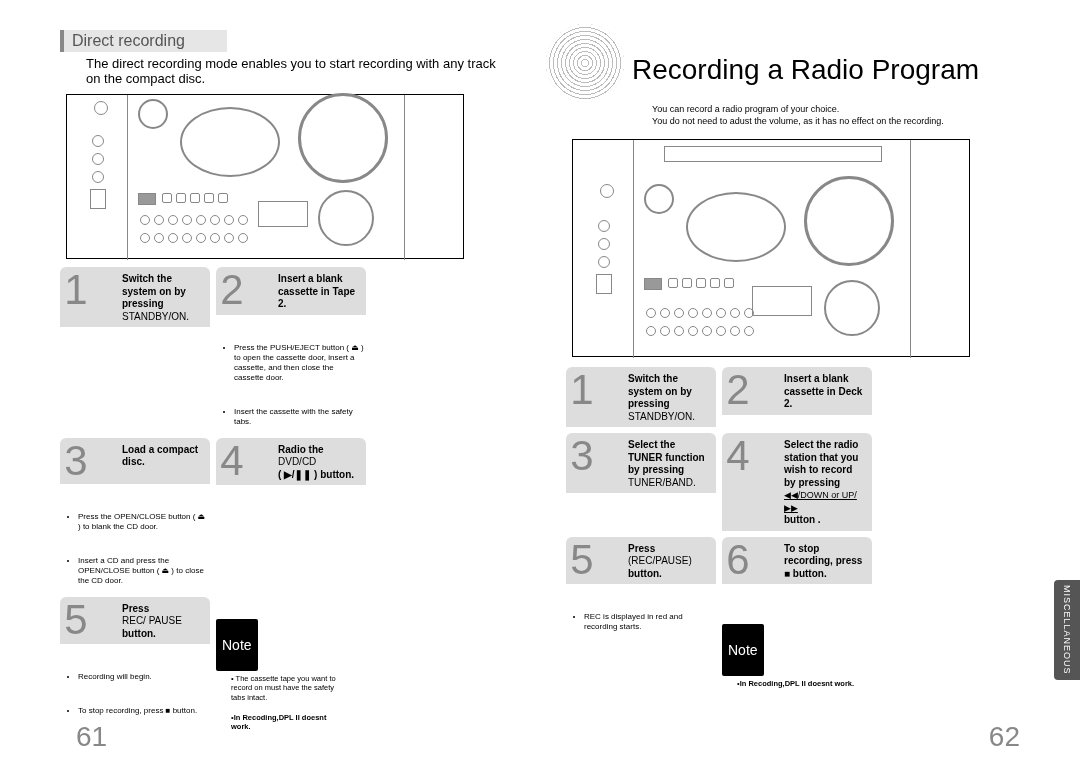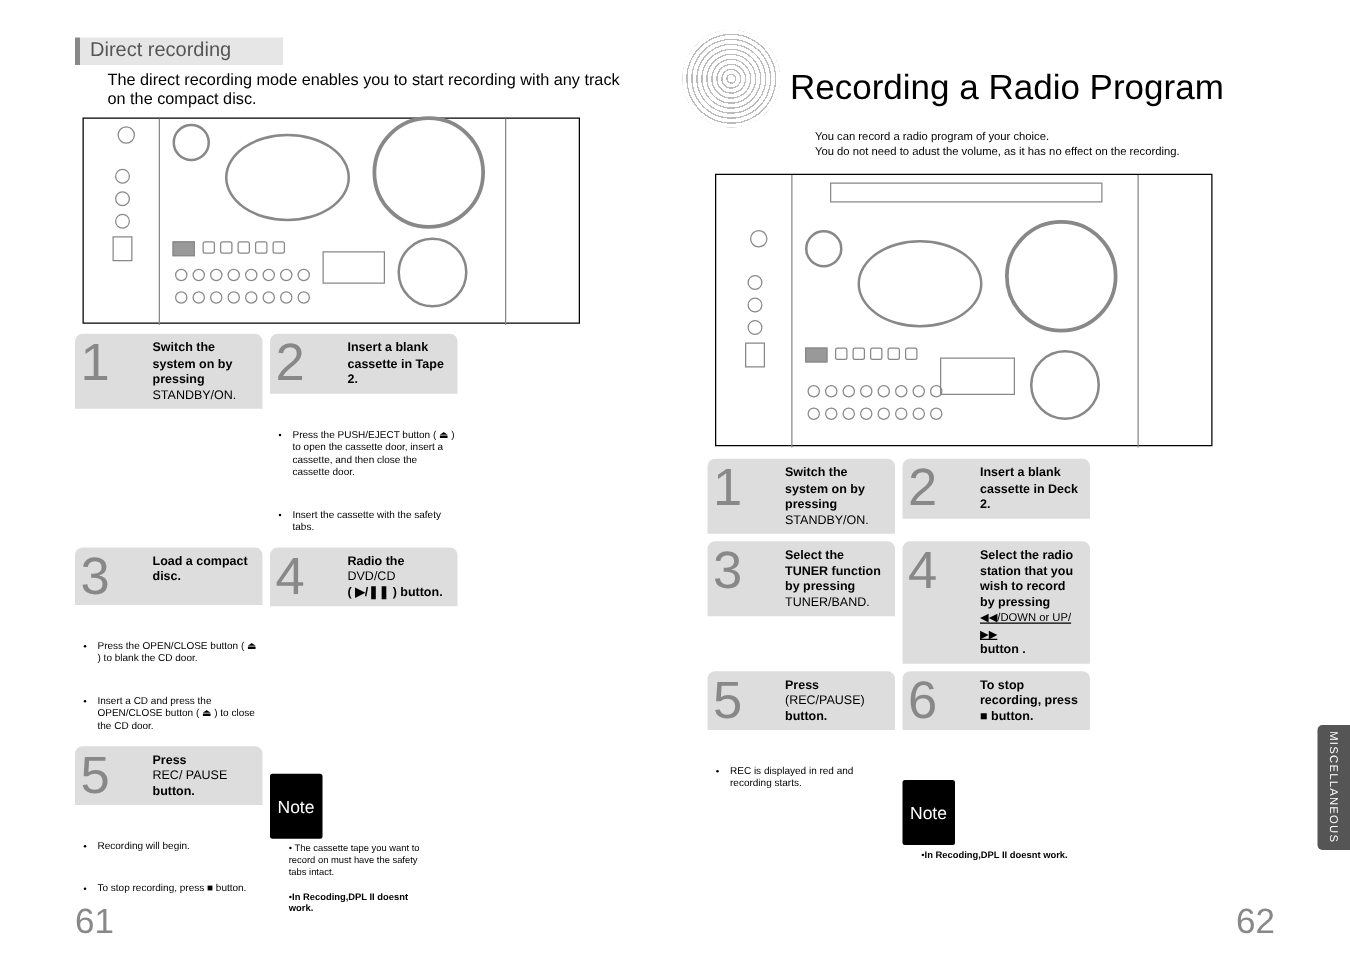--- a/index.html
+++ b/index.html
@@ -122,21 +122,21 @@
     margin-top:22px;
   }
   .note-text { font-size:7.5px; margin-top:3px; margin-left:15px; line-height:1.3; }
 
   .page-number {
     position:absolute;
     bottom:10px;
     font-size:28px;
     color:#888;
   }
-  .pn-left { left:60px; }
+  .pn-left { left:76px; }
   .pn-right { right:60px; }
 
   .side-tab {
     position:absolute;
     right:0; top:580px;
     width:26px; height:100px;
     background:#555; color:#fff;
     writing-mode: vertical-rl;
     text-align:center;
     font-size:9px;

